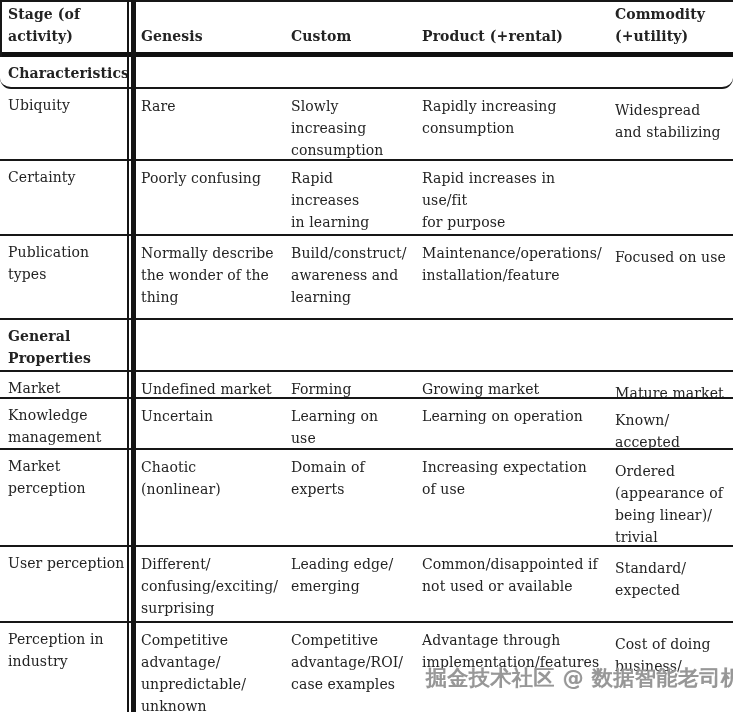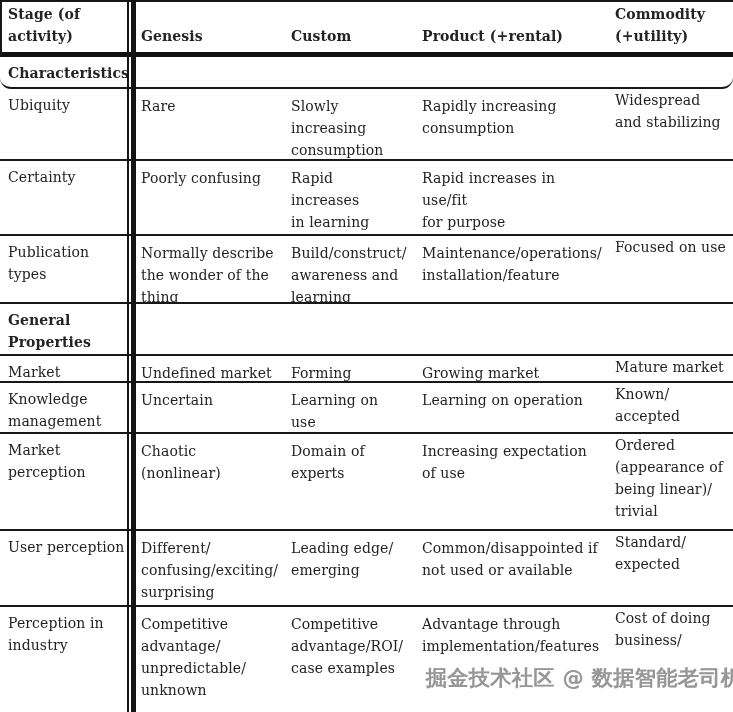--- a/index.html
+++ b/index.html
@@ -31,21 +31,21 @@
     font-weight: bold;
     padding-bottom: 5px;
   }
 
   .cell { white-space: pre-line; overflow: hidden; }
 
   .c1 { width: 137px; padding: 6px 12px 0 8px; }
   .c2 { width: 146px; padding: 6px 6px 0 4px; }
   .c3 { width: 132px; padding: 6px 10px 0 8px; }
   .c4 { width: 193px; padding: 6px 8px 4px 7px; }
-  .c5 { width: 125px; padding: 0 4px 0 7px; }
+  .c5 { width: 125px; padding: 10px 4px 0 7px; }
 
   .body-row .c1 { padding-top: 5px; }
   .section .c1 { font-weight: bold; }
 
   
   .vrule { position: absolute; top: 0; bottom: 0; background: #141414; z-index: 3; }
   .vrule.thin  { left: 127px; width: 2px; }
   .vrule.thick { left: 131px; width: 5px; }
 
   
@@ -100,21 +100,21 @@
 and stabilizing</div>
       </div>
       <div class="row body-row" style="height: 75px;">
         <div class="cell c1">Certainty</div>
         <div class="cell c2">Poorly confusing</div>
         <div class="cell c3">Rapid increases
 in learning</div>
         <div class="cell c4">Rapid increases in use/fit
 for purpose</div>
       </div>
-      <div class="row body-row" style="height: 68px;">
+      <div class="row body-row" style="height: 84px;">
         <div class="cell c1">Publication
 types</div>
         <div class="cell c2">Normally describe
 the wonder of the
 thing</div>
         <div class="cell c3">Build/construct/
 awareness and
 learning</div>
         <div class="cell c4">Maintenance/operations/
 installation/feature</div>

